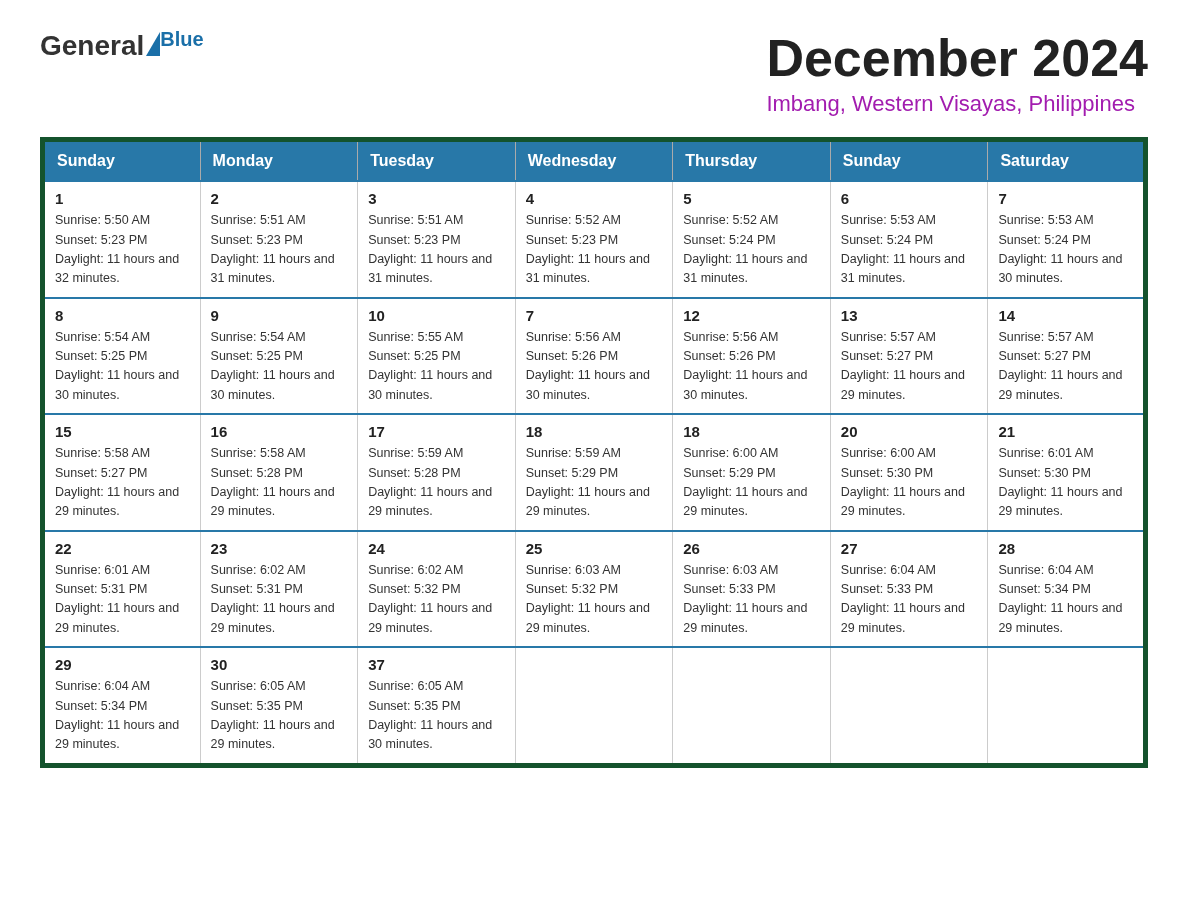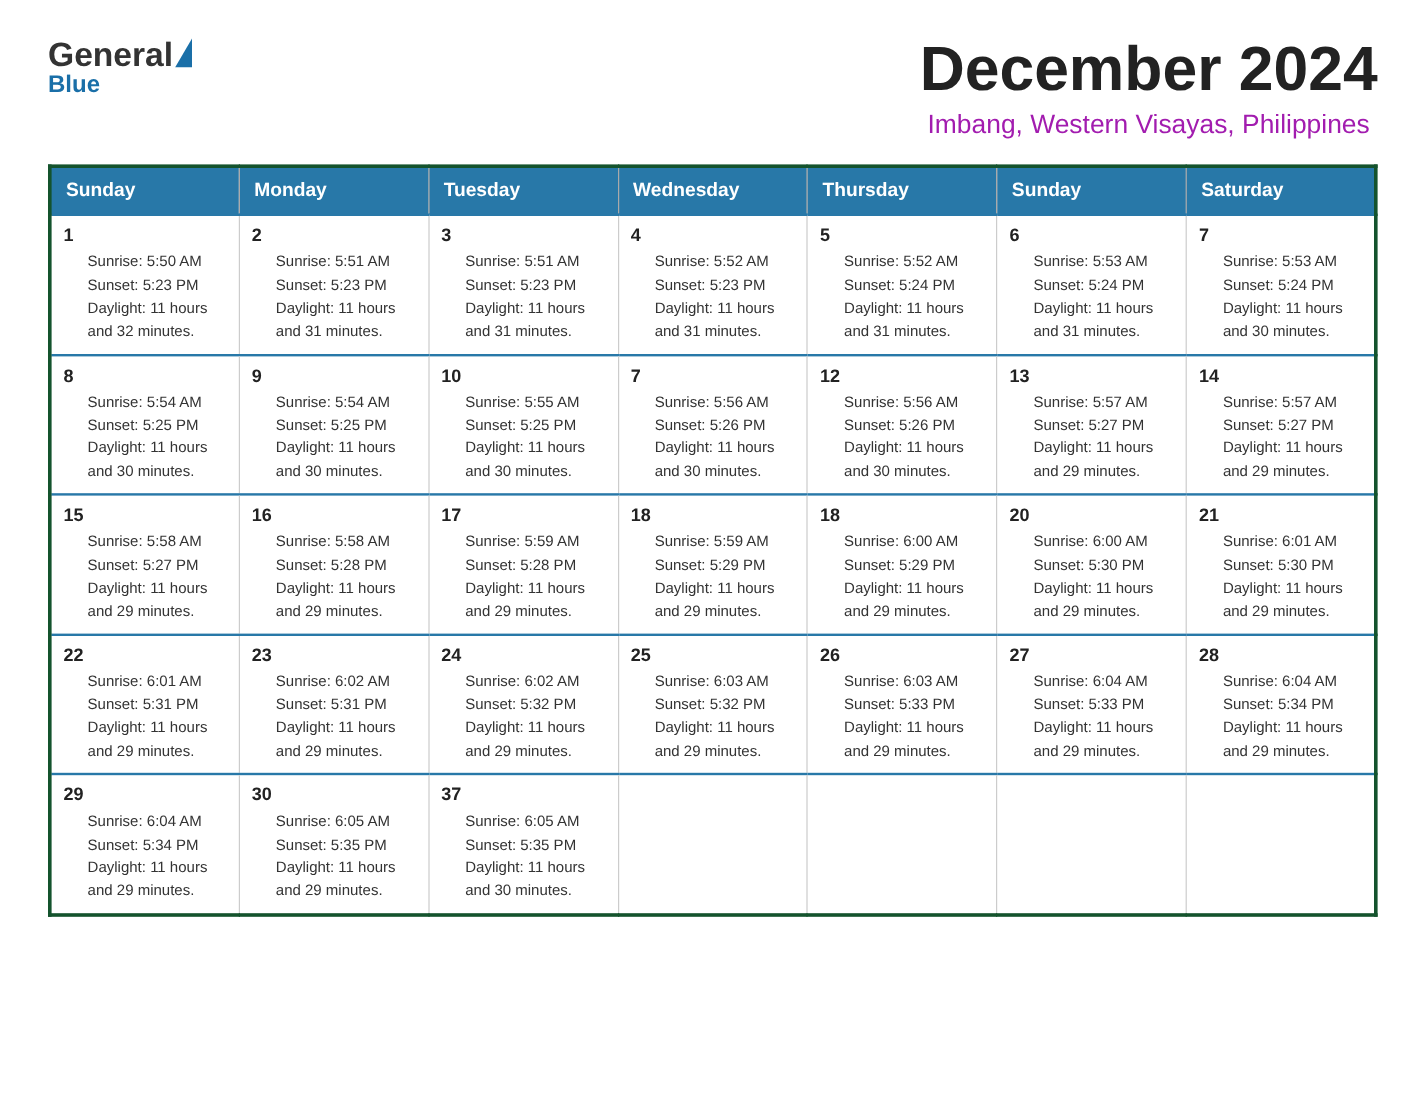--- a/index.html
+++ b/index.html
@@ -13,21 +13,20 @@
 
     .header {
       display: flex;
       justify-content: space-between;
       align-items: flex-start;
       margin-bottom: 20px;
     }
 
     .logo {
       display: flex;
-      flex-direction: column;
       align-items: flex-start;
       justify-content: center;
     }
 
     .logo-top {
       display: flex;
       align-items: center;
     }
 
     .logo-general {
@@ -47,40 +46,40 @@
     }
 
     .logo-blue {
       font-size: 20px;
       font-weight: bold;
       color: #1a6fa8;
       margin-top: -2px;
     }
 
     .title-section {
-      text-align: center;
+      text-align: left;
     }
 
     .month-title {
       font-size: 52px;
       font-weight: bold;
       color: #222222;
       line-height: 1.1;
     }
 
     .location-title {
       font-size: 22px;
       color: #a21caf;
       margin-top: 4px;
     }
 
     .calendar-table {
       width: 100%;
       border-collapse: collapse;
-      border: 3px solid #14532d;
+      border: 5px solid #14532d;
     }
 
     .calendar-table th {
       background-color: #2878a8;
       color: #ffffff;
       font-size: 16px;
       font-weight: 600;
       padding: 10px 12px;
       text-align: left;
       border: 1px solid #aaaaaa;
@@ -102,21 +101,20 @@
       font-weight: 600;
       color: #222222;
       display: block;
       margin-bottom: 4px;
     }
 
     .day-info {
       font-size: 12.5px;
       line-height: 1.55;
       color: #333333;
-      margin-left: 20px;
     }
 
     .empty-cell {
       background: #ffffff;
     }
 
     tr:not(.header-row) td {
       border-top: 2px solid #2878a8;
     }
 

